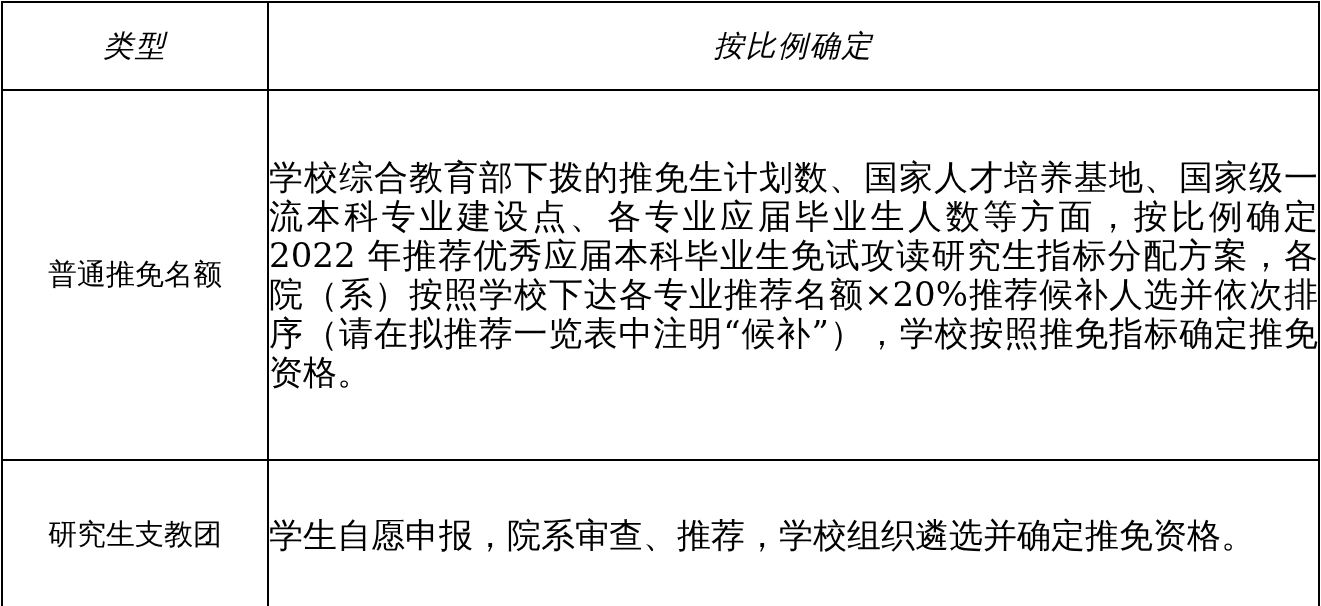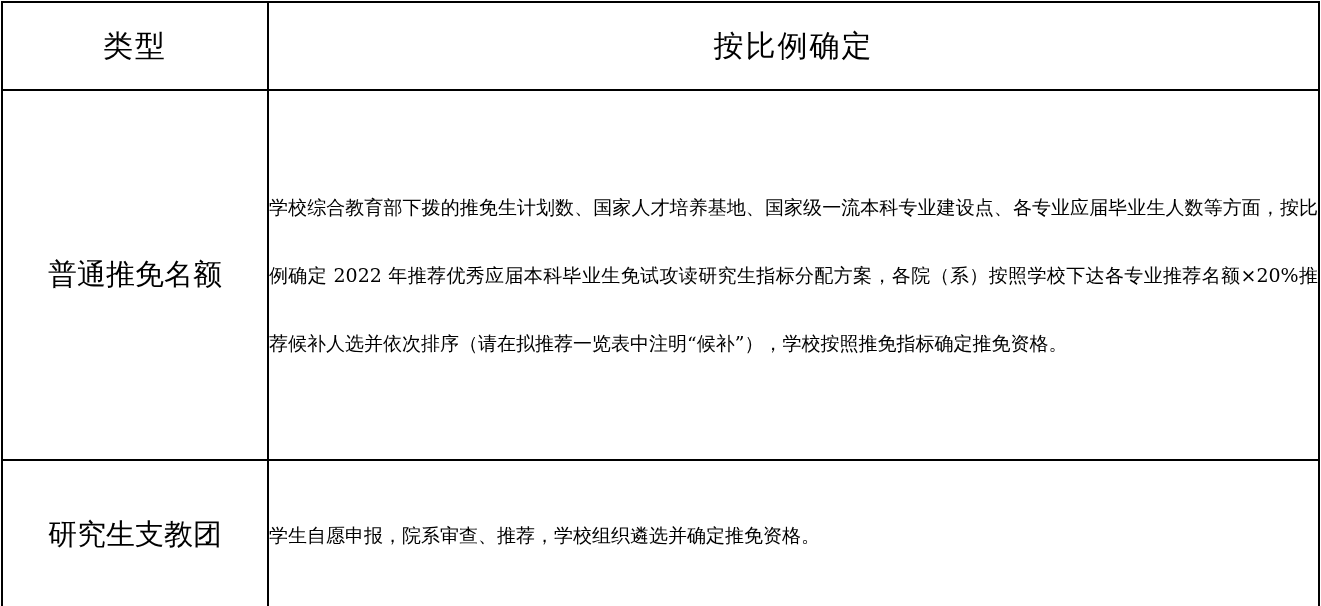--- a/index.html
+++ b/index.html
@@ -29,30 +29,31 @@
   }
   .col-rule {
     width: 1051px;
   }
   .head-cell {
     height: 86px;
     text-align: center;
     font-weight: normal;
     font-size: 30px;
     letter-spacing: 2px;
+    font-style: italic;
   }
   .type-cell {
     text-align: center;
     font-size: 29px;
     letter-spacing: 0px;
     padding: 0 6px;
   }
   .rule-cell {
-    font-size: 19px;
-    line-height: 68px;
+    font-size: 34px;
+    line-height: 39px;
     padding: 16px 20px 16px 22px;
     text-align: justify;
     text-justify: inter-ideograph;
     margin-top: 8px;
   }
   .row-main .type-cell { height: 368px; text-align: center; }
   .row-second .type-cell { height: 148px; }
 </style>
 </head>
 <body>

